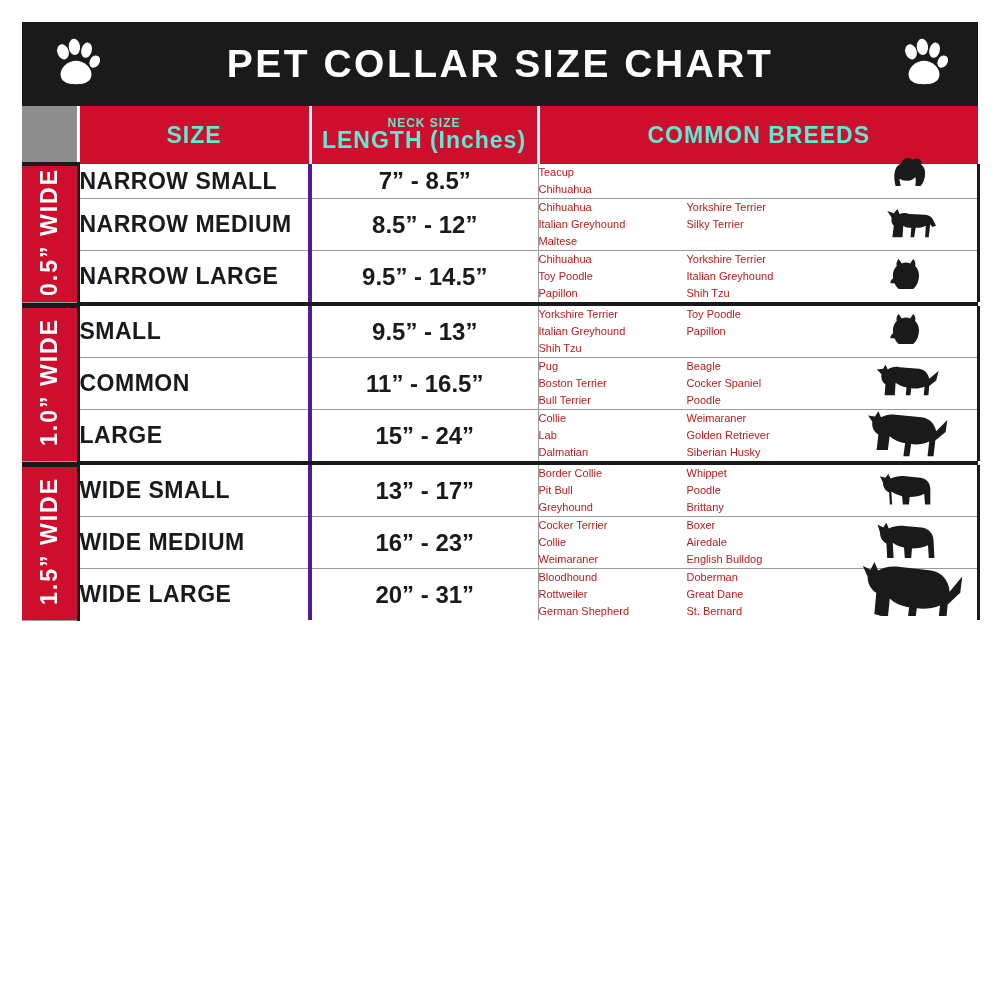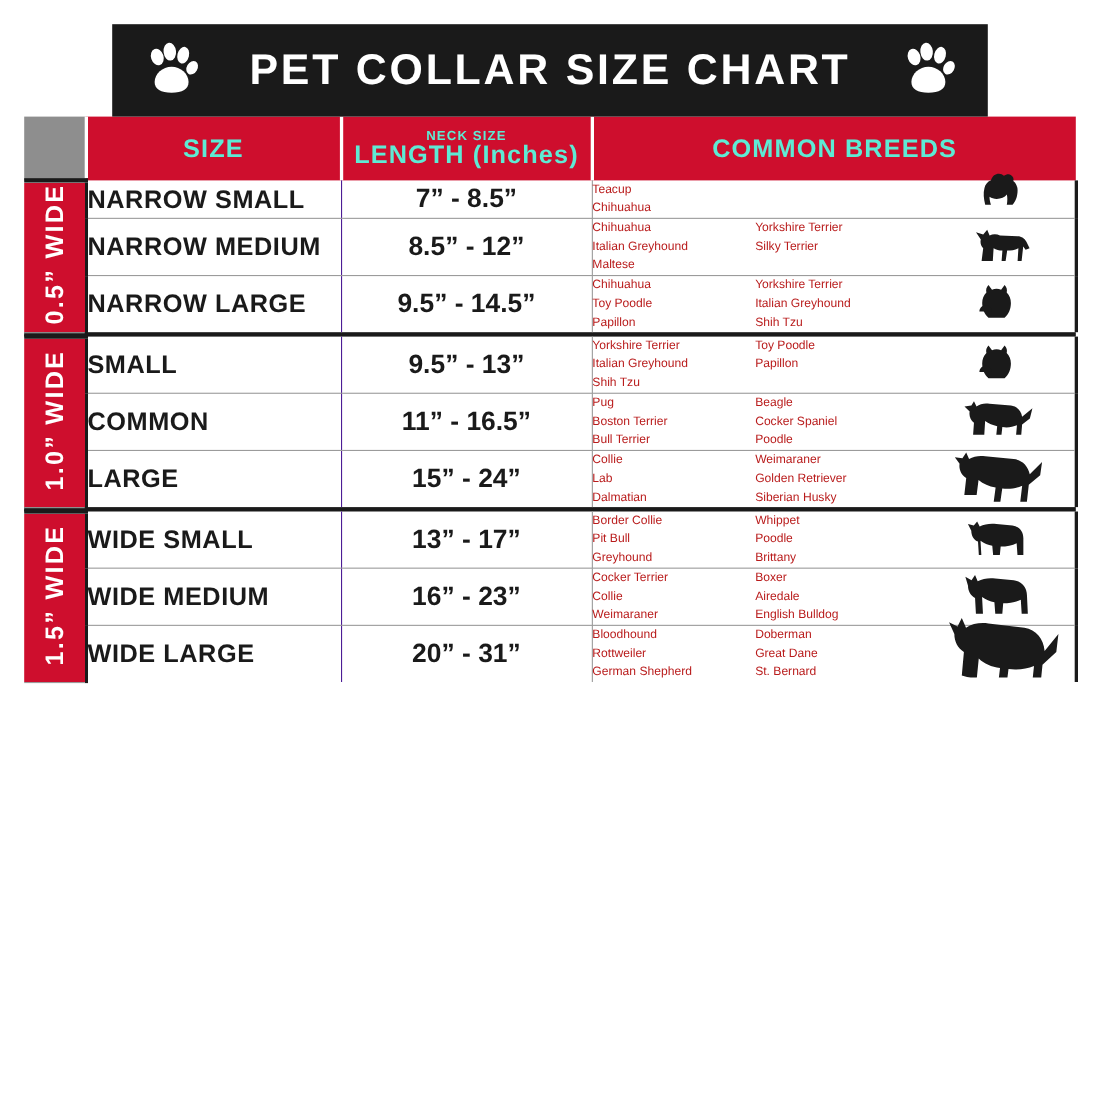--- a/index.html
+++ b/index.html
@@ -9,21 +9,21 @@
     background: #ffffff;
     font-family: "Liberation Sans", sans-serif;
   }
   #chart {
     position: relative;
     width: 1000px; height: 1000px;
     background: #ffffff;
     padding: 22px 22px 0 22px;
   }
   .frame {
-    width: 796px;
+    width: 956px;
     margin: 0 auto;
     border: 0;
   }
   
   .header {
     position: relative;
     background: #1a1a1a;
     height: 84px;
     display: flex;
     align-items: center;
@@ -109,21 +109,21 @@
     border-bottom: 1px solid #9b9b9b;
   }
   tr.data-row.group-last td { border-bottom: 0; }
   .cell-size {
     font-size: 23px;
     font-weight: bold;
     letter-spacing: 0.5px;
     color: #1a1a1a;
     padding-left: 14px;
     border-left: 3px solid #1a1a1a;
-    border-right: 1px solid #4c1d95;
+    border-right: 4px solid #4c1d95;
   }
   .cell-len {
     font-size: 24px;
     font-weight: bold;
     color: #1a1a1a;
     text-align: center;
     border-right: 1px solid #9b9b9b;
     margin-left: 24px;
   }
   .cell-breed {

